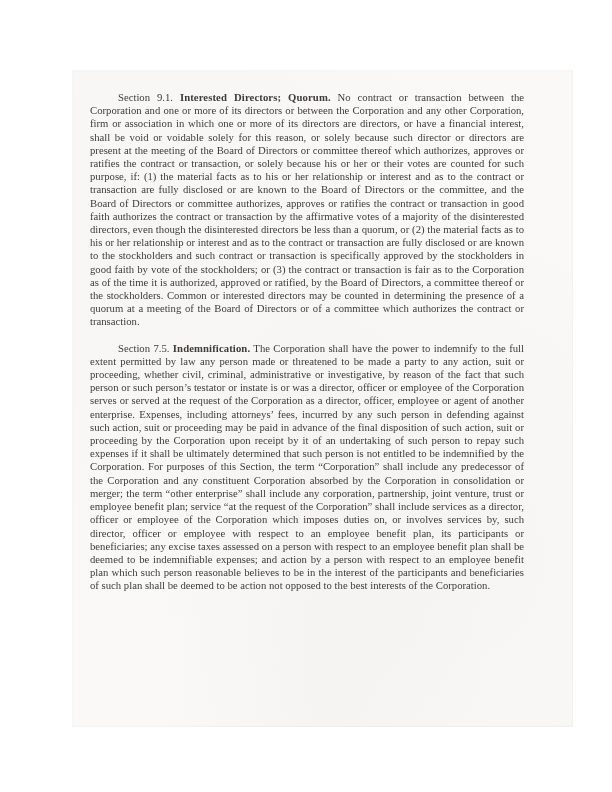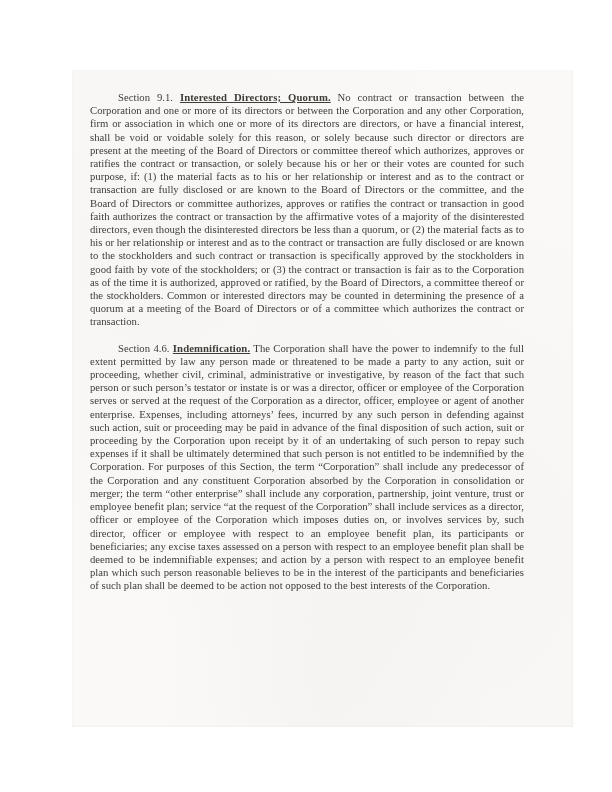--- a/index.html
+++ b/index.html
@@ -40,21 +40,20 @@
     text-align: justify;
     filter: blur(0.3px);
   }
   .para {
     margin: 0 0 13px 0;
     text-indent: 28px;
   }
   .para b {
     font-weight: bold;
     letter-spacing: 0.1px;
-    text-decoration: underline;
   }
   .pageno {
     position: absolute;
     left: 0;
     top: 728px;
     width: 612px;
     text-align: center;
     font-family: "Liberation Sans", sans-serif;
     font-size: 11px;
     color: #3a3a3a;
@@ -68,21 +67,21 @@
   <div class="scan">
     <div class="textblock">
 
       <p class="para">
         <span>Section 9.1.</span>
         <b>Interested Directors; Quorum.</b>
         <span>No contract or transaction between the Corporation and one or more of its directors or between the Corporation and any other Corporation, firm or association in which one or more of its directors are directors, or have a financial interest, shall be void or voidable solely for this reason, or solely because such director or directors are present at the meeting of the Board of Directors or committee thereof which authorizes, approves or ratifies the contract or transaction, or solely because his or her or their votes are counted for such purpose, if: (1) the material facts as to his or her relationship or interest and as to the contract or transaction are fully disclosed or are known to the Board of Directors or the committee, and the Board of Directors or committee authorizes, approves or ratifies the contract or transaction in good faith authorizes the contract or transaction by the affirmative votes of a majority of the disinterested directors, even though the disinterested directors be less than a quorum, or (2) the material facts as to his or her relationship or interest and as to the contract or transaction are fully disclosed or are known to the stockholders and such contract or transaction is specifically approved by the stockholders in good faith by vote of the stockholders; or (3) the contract or transaction is fair as to the Corporation as of the time it is authorized, approved or ratified, by the Board of Directors, a committee thereof or the stockholders. Common or interested directors may be counted in determining the presence of a quorum at a meeting of the Board of Directors or of a committee which authorizes the contract or transaction.</span>
       </p>
 
       <p class="para">
-        <span>Section 4.6.</span>
+        <span>Section 7.5.</span>
         <b>Indemnification.</b>
         <span>The Corporation shall have the power to indemnify to the full extent permitted by law any person made or threatened to be made a party to any action, suit or proceeding, whether civil, criminal, administrative or investigative, by reason of the fact that such person or such person’s testator or instate is or was a director, officer or employee of the Corporation serves or served at the request of the Corporation as a director, officer, employee or agent of another enterprise. Expenses, including attorneys’ fees, incurred by any such person in defending against such action, suit or proceeding may be paid in advance of the final disposition of such action, suit or proceeding by the Corporation upon receipt by it of an undertaking of such person to repay such expenses if it shall be ultimately determined that such person is not entitled to be indemnified by the Corporation. For purposes of this Section, the term “Corporation” shall include any predecessor of the Corporation and any constituent Corporation absorbed by the Corporation in consolidation or merger; the term “other enterprise” shall include any corporation, partnership, joint venture, trust or employee benefit plan; service “at the request of the Corporation” shall include services as a director, officer or employee of the Corporation which imposes duties on, or involves services by, such director, officer or employee with respect to an employee benefit plan, its participants or beneficiaries; any excise taxes assessed on a person with respect to an employee benefit plan shall be deemed to be indemnifiable expenses; and action by a person with respect to an employee benefit plan which such person reasonable believes to be in the interest of the participants and beneficiaries of such plan shall be deemed to be action not opposed to the best interests of the Corporation.</span>
       </p>
 
     </div>
   </div>
 
 
 </div>
 

